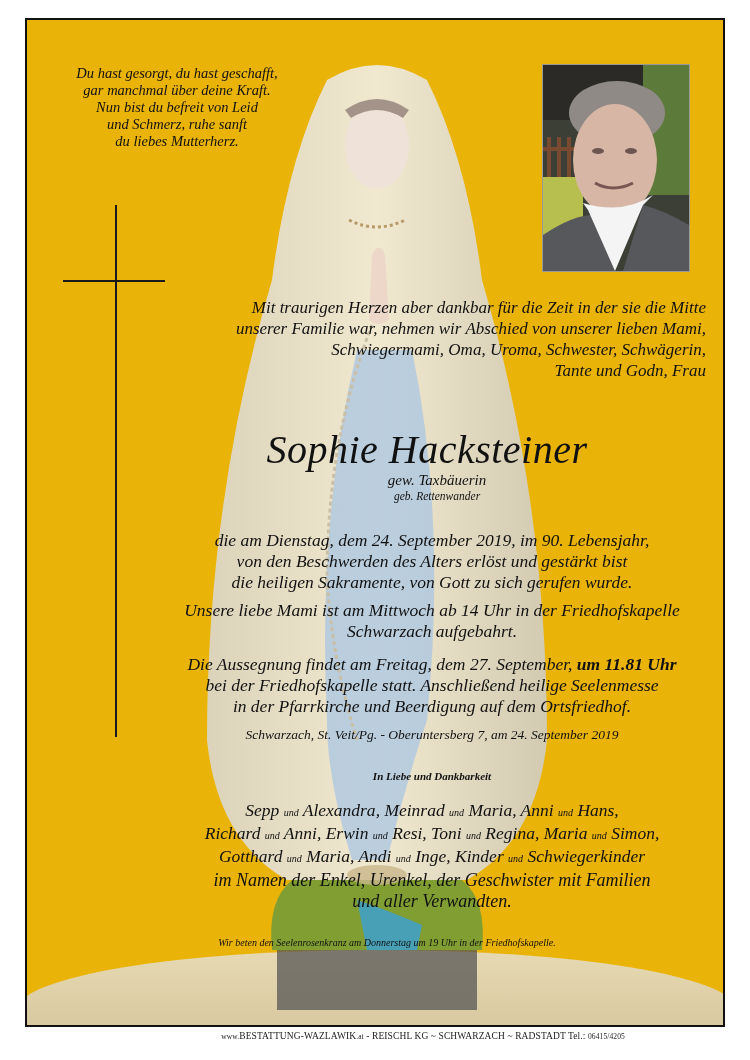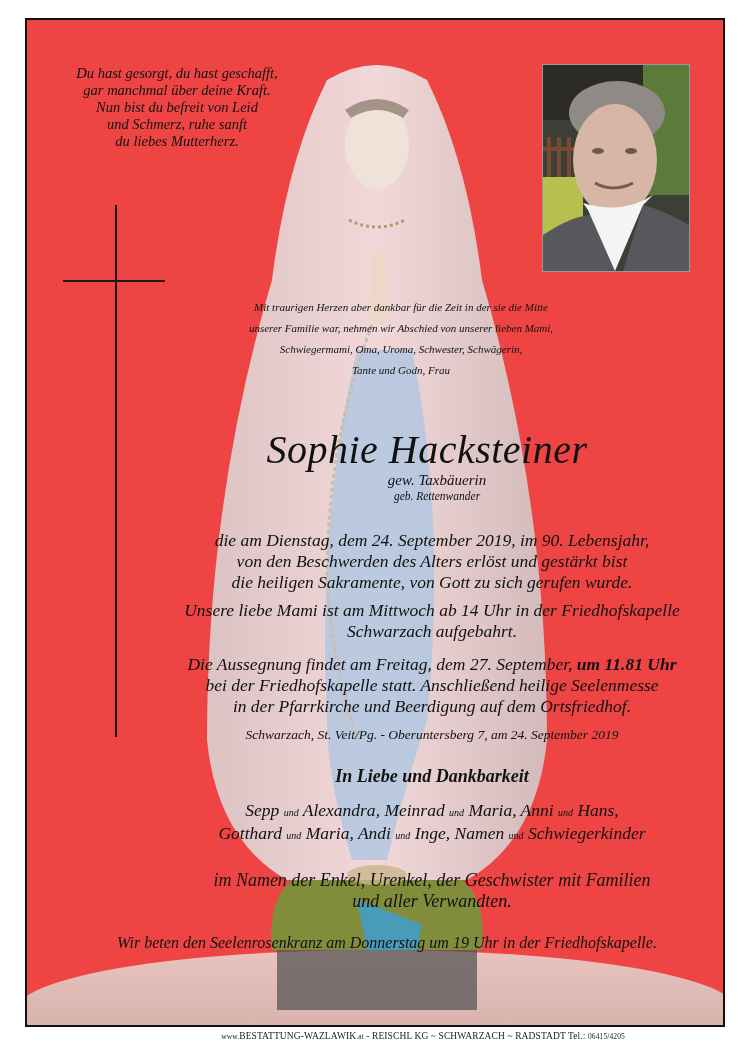--- a/index.html
+++ b/index.html
@@ -3,56 +3,56 @@
 <meta charset="utf-8">
 <style>
   html, body { margin: 0; padding: 0; }
   body {
     width: 750px; height: 1060px; background: #ffffff; position: relative; overflow: hidden;
     font-family: "Liberation Serif", "DejaVu Serif", serif; color: #111;
   }
   .frame {
     position: absolute; left: 25px; top: 18px; width: 700px; height: 1009px;
     border: 2px solid #111; box-sizing: border-box; overflow: hidden;
-    background: #ef4444;
+    background: #eab308;
   }
   
   .statue { position: absolute; left: 0; top: 0; width: 700px; height: 1009px; }
   .cross-v { position: absolute; left: 88px; top: 185px; width: 2px; height: 532px; background: #1a1a1a; }
   .cross-h { position: absolute; left: 36px; top: 260px; width: 102px; height: 2px; background: #1a1a1a; }
 
   .poem {
     position: absolute; left: 30px; top: 45px; width: 240px; text-align: center;
     font-style: italic; font-size: 14.5px; line-height: 17px;
   }
   .poem div { white-space: nowrap; }
 
   .portrait {
     position: absolute; left: 515px; top: 44px; width: 146px; height: 206px;
     border: 1px solid #999; overflow: hidden;
     background: linear-gradient(180deg, #3b3a32 0%, #4a4535 30%, #6d7a3a 60%, #8a9a44 100%);
   }
 
   .text { position: absolute; left: 0; width: 700px; text-align: center; font-style: italic; }
-  .intro { top: 277px; left: 89px; width: 570px; font-size: 11px; line-height: 21px; }
+  .intro { top: 277px; left: 109px; width: 570px; font-size: 17px; line-height: 21px; text-align: right; }
   .intro div { white-space: nowrap; }
   .name { top: 408px; left: 200px; width: 400px; font-size: 40px; line-height: 44px; letter-spacing: 0.5px; }
   .occupation { top: 452px; left: 260px; width: 300px; font-size: 15px; line-height: 17px; }
   .born { top: 469px; left: 270px; width: 280px; font-size: 11.5px; line-height: 14px; }
   .death { top: 510px; left: 120px; width: 570px; font-size: 17.5px; line-height: 21px; }
   .death div, .viewing div, .funeral div, .family div, .bottom div { white-space: nowrap; }
   .viewing { top: 580px; left: 120px; width: 570px; font-size: 17.5px; line-height: 21px; }
   .funeral { top: 634px; left: 120px; width: 570px; font-size: 17.5px; line-height: 21px; }
   .funeral b { font-weight: bold; }
   .place { top: 707px; left: 120px; width: 570px; font-size: 13.5px; line-height: 16px; }
-  .love { top: 747px; left: 120px; width: 570px; font-size: 18px; font-weight: bold; line-height: 18px; }
+  .love { top: 747px; left: 120px; width: 570px; font-size: 11px; font-weight: bold; line-height: 18px; }
   .family { top: 780px; left: 95px; width: 620px; font-size: 17.5px; line-height: 21px; }
   .family .und { font-size: 10px; }
   .grand { top: 850px; left: 120px; width: 570px; font-size: 18px; line-height: 21px; }
-  .rosary { top: 914px; left: 40px; width: 640px; font-size: 16px; line-height: 17px; }
+  .rosary { top: 914px; left: 40px; width: 640px; font-size: 10px; line-height: 17px; }
   .bottom { top: 951px; left: 20px; width: 680px; font-size: 14.5px; line-height: 17px; }
 
   .footer {
     position: absolute; left: 0; top: 1031px; width: 750px; text-align: center;
     font-family: "Liberation Serif", serif; font-size: 9.5px; color: #222; letter-spacing: 0.1px; padding-left: 48px;
   }
   .footer .small { font-size: 7.5px; }
 </style>
 </head>
 <body>
@@ -163,23 +163,29 @@
 
   <div class="text love">In Liebe und Dankbarkeit</div>
 
   <div class="text family">
     <div>
       <span>Sepp</span> <span class="und">und</span> <span>Alexandra</span>,
       <span>Meinrad</span> <span class="und">und</span> <span>Maria</span>,
       <span>Anni</span> <span class="und">und</span> <span>Hans</span><span>,</span>
     </div>
     <div>
+      <span>Richard</span> <span class="und">und</span> <span>Anni</span>,
+      <span>Erwin</span> <span class="und">und</span> <span>Resi</span>,
+      <span>Toni</span> <span class="und">und</span> <span>Regina</span>,
+      <span>Maria</span> <span class="und">und</span> <span>Simon</span><span>,</span>
+    </div>
+    <div>
       <span>Gotthard</span> <span class="und">und</span> <span>Maria</span>,
       <span>Andi</span> <span class="und">und</span> <span>Inge</span>,
-      <span>Namen</span> <span class="und">und</span> <span>Schwiegerkinder</span><span></span>
+      <span>Kinder</span> <span class="und">und</span> <span>Schwiegerkinder</span><span></span>
     </div>
   </div>
 
   <div class="text grand">
     <div>im Namen der Enkel, Urenkel, der Geschwister mit Familien</div>
     <div>und aller Verwandten.</div>
   </div>
 
   <div class="text rosary">Wir beten den Seelenrosenkranz am Donnerstag um 19 Uhr in der Friedhofskapelle.</div>
 

